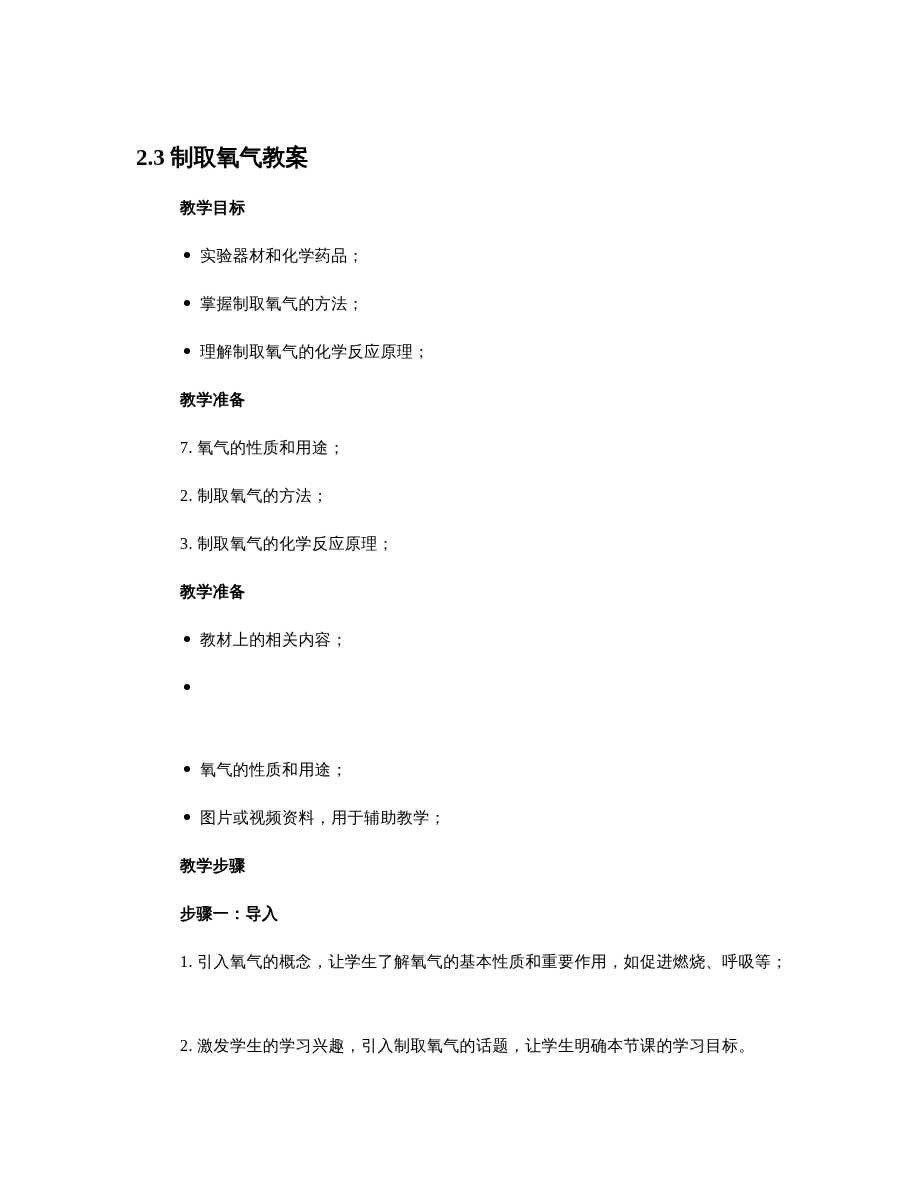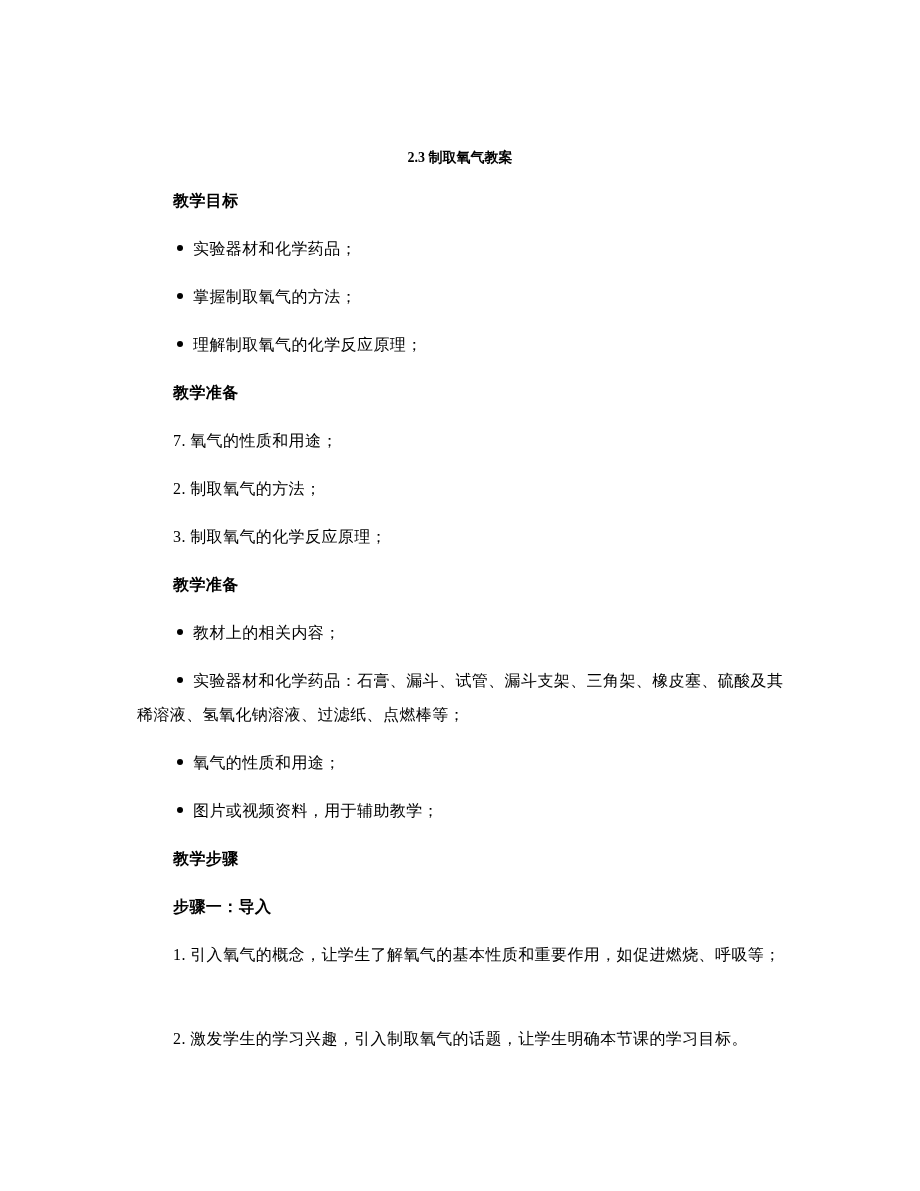--- a/index.html
+++ b/index.html
@@ -19,33 +19,32 @@
       position: absolute;
       left: 136px;
       top: 0;
       width: 650px;
     }
     .title {
       position: absolute;
       left: 0;
       width: 648px;
       top: 143px;
-      text-align: center;
-      font-size: 14px;
+      font-size: 23px;
       font-weight: bold;
       line-height: 30px;
       margin: 0;
     }
     .line {
       position: absolute;
       left: 0;
       width: 650px;
       font-size: 16px;
       line-height: 30px;
-      margin: 1px;
+      margin: 8px;
       text-indent: 36px;
       white-space: normal;
       word-break: break-all;
       letter-spacing: 0.4px;
     }
     .line.heading {
       font-weight: bold;
     }
     .line.wrap2 {
       line-height: 34px;
@@ -75,21 +74,21 @@
   <p class="line" style="top:281px"><span class="bullet-dot"></span><span>掌握制取氧气的方法；</span></p>
   <p class="line" style="top:329px"><span class="bullet-dot"></span><span>理解制取氧气的化学反应原理；</span></p>
 
   <p class="line heading" style="top:377px">教学准备</p>
   <p class="line" style="top:425px">7. 氧气的性质和用途；</p>
   <p class="line" style="top:473px">2. 制取氧气的方法；</p>
   <p class="line" style="top:521px">3. 制取氧气的化学反应原理；</p>
 
   <p class="line heading" style="top:569px">教学准备</p>
   <p class="line" style="top:617px"><span class="bullet-dot"></span><span>教材上的相关内容；</span></p>
-  <p class="line wrap2" style="top:663px"><span class="bullet-dot"></span><span>实验器材和化学药品：石膏、漏斗、试管、漏斗支架、三角架、橡皮塞、硫酸及其稀溶液、氢氧化钠溶液、过滤纸、点燃棒等；</span></p>
+  <p class="line wrap2" style="top:663px"><span class="bullet-dot"></span></p>
   <p class="line" style="top:747px"><span class="bullet-dot"></span><span>氧气的性质和用途；</span></p>
   <p class="line" style="top:795px"><span class="bullet-dot"></span><span>图片或视频资料，用于辅助教学；</span></p>
 
   <p class="line heading" style="top:843px">教学步骤</p>
   <p class="line heading" style="top:891px">步骤一：导入</p>
   <p class="line wrap2" style="top:937px">1. 引入氧气的概念，让学生了解氧气的基本性质和重要作用，如促进燃烧、呼吸等；</p>
   <p class="line wrap2" style="top:1021px">2. 激发学生的学习兴趣，引入制取氧气的话题，让学生明确本节课的学习目标。</p>
 </div>
 
 </body></html>

